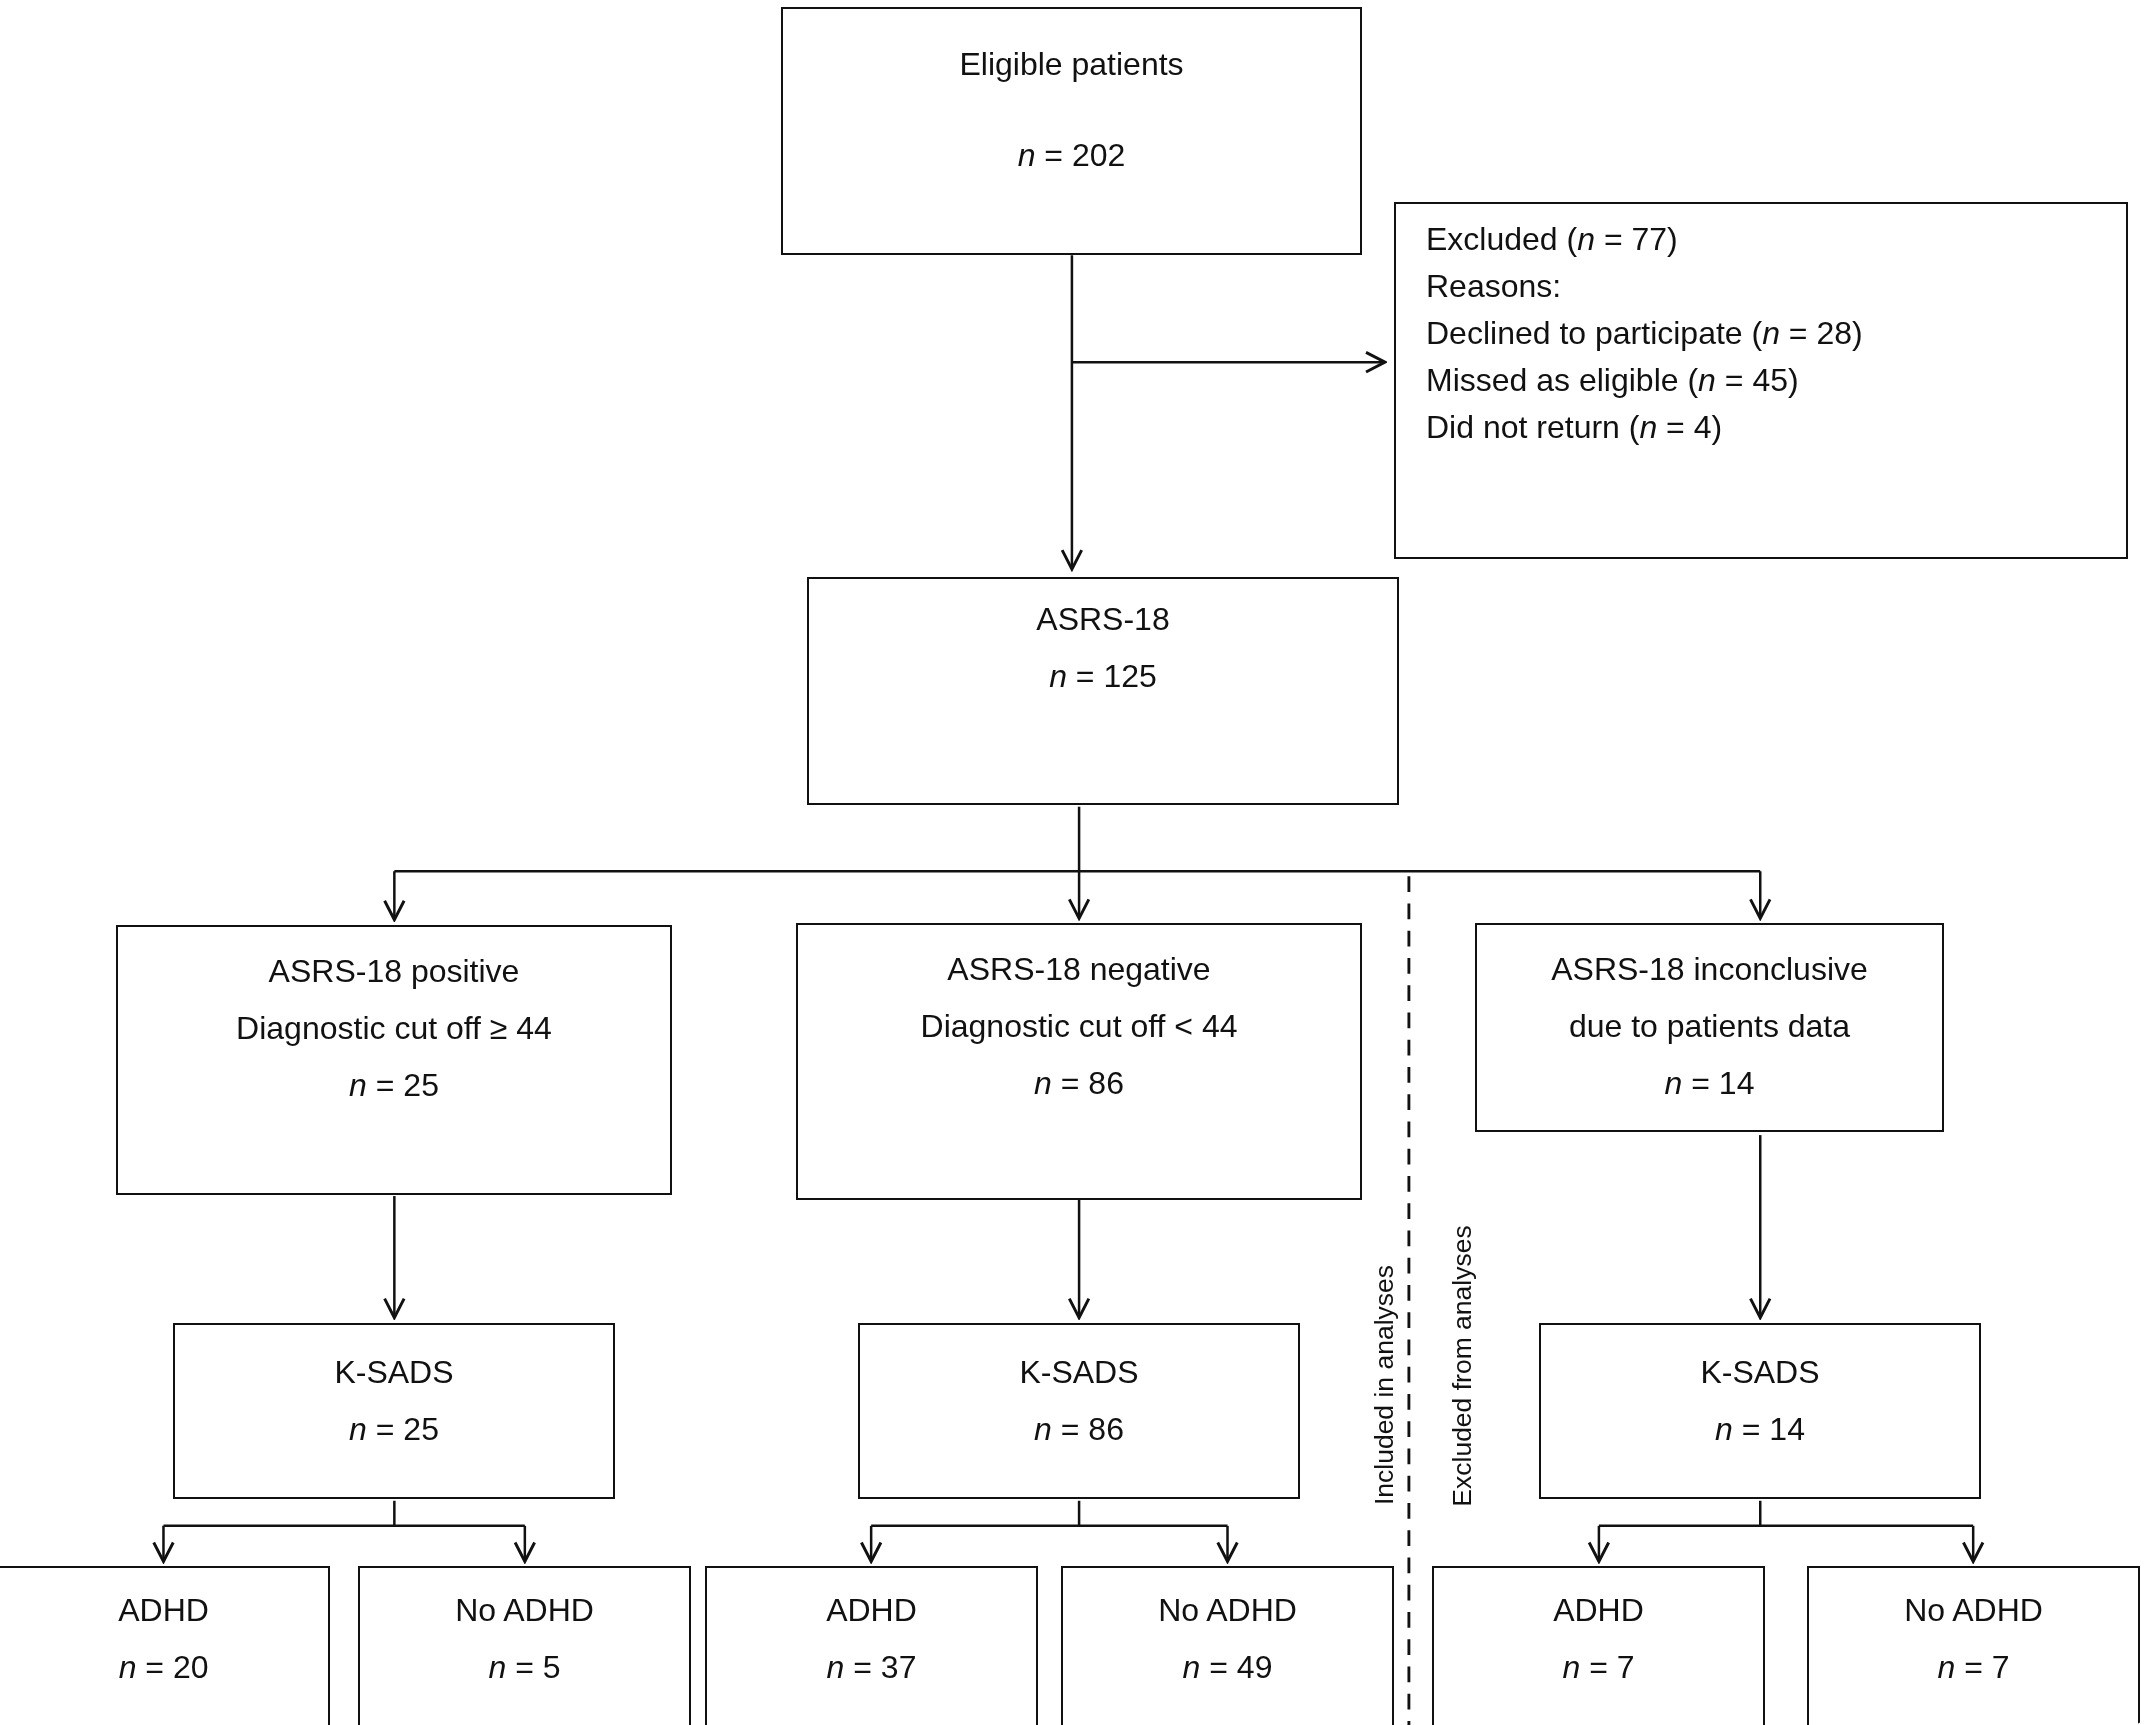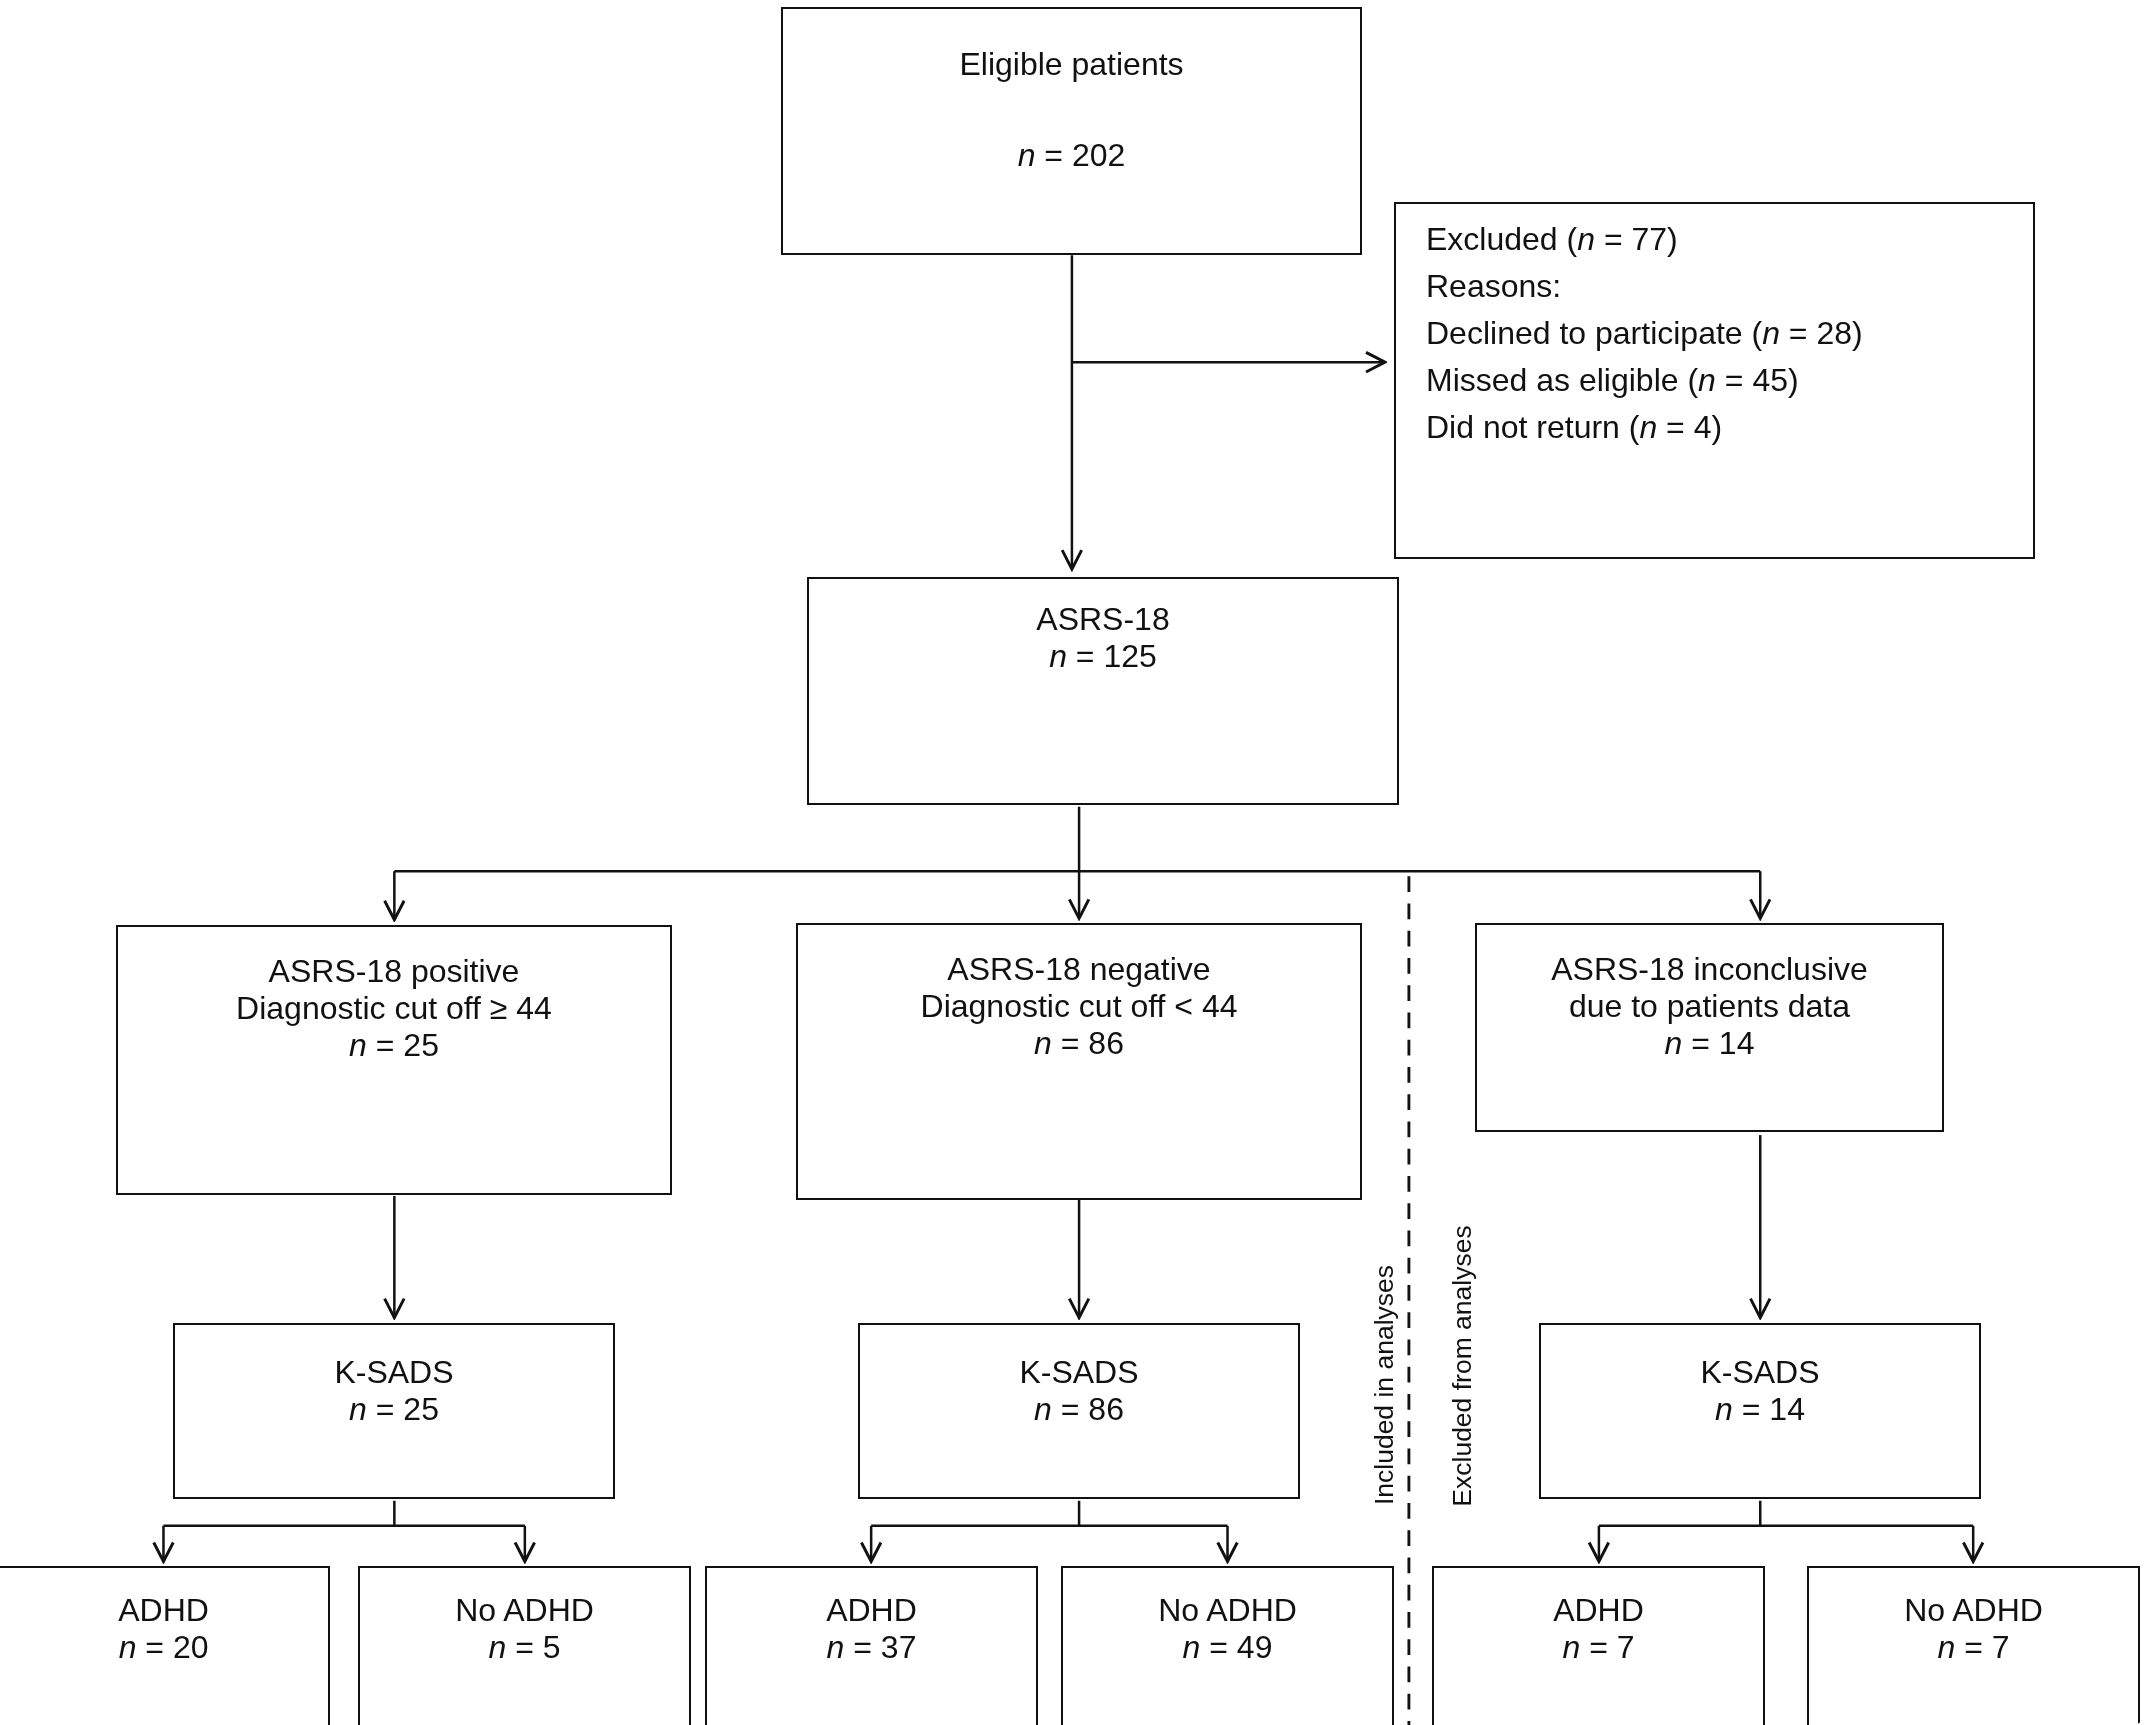--- a/index.html
+++ b/index.html
@@ -27,21 +27,21 @@
     position:absolute;
     background:var(--bg);
     border:2.2px solid var(--border);
     color:var(--text);
     display:flex;flex-direction:column;
     align-items:center;justify-content:flex-start;
     text-align:center;
     font-size:32px;
   }
   .fl{line-height:37px;white-space:nowrap;}
-  .fl + .fl{}
+  .fl + .fl{margin-top:20px;}
   .fl i{font-style:italic;}
   .box-eligible{padding-top:37px;}
   .box-eligible .fl + .fl{margin-top:54px;}
   .box-asrs{padding-top:21.5px;}
   .box-3line{padding-top:26px;}
   .box-ksads{padding-top:29px;}
   .box-bottom{padding-top:24.4px;}
   .box-excluded{align-items:flex-start;text-align:left;padding:17px 14.3px 0 30px;}
   .box-excluded .fl + .fl{margin-top:10px;}
   .rot{
@@ -96,21 +96,21 @@
     <path d="M 2752 2128 L 2752 2176" stroke="currentColor" stroke-width="3.5" marker-end="url(#arrowhead)"></path>
 
     <path d="M 1965 1222 L 1965 2407" stroke="currentColor" stroke-width="4" stroke-dasharray="22 16"></path>
   </svg>
 
   <div class="box box-eligible" style="left:781px;top:7.2px;width:581px;height:248px;">
       <div class="fl">Eligible patients</div>
       <div class="fl"><i>n</i> = 202</div>
     </div>
 
-  <div class="box box-excluded" style="left:1394px;top:202px;width:641px;height:357px;">
+  <div class="box box-excluded" style="left:1394px;top:202px;width:734px;height:357px;">
       <div class="fl">Excluded (<i>n</i> = 77)</div>
       <div class="fl">Reasons:</div>
       <div class="fl">Declined to participate (<i>n</i> = 28)</div>
       <div class="fl">Missed as eligible (<i>n</i> = 45)</div>
       <div class="fl">Did not return (<i>n</i> = 4)</div>
     </div>
 
   <div class="box box-asrs" style="left:807px;top:577px;width:592px;height:228px;">
       <div class="fl">ASRS-18</div>
       <div class="fl"><i>n</i> = 125</div>

